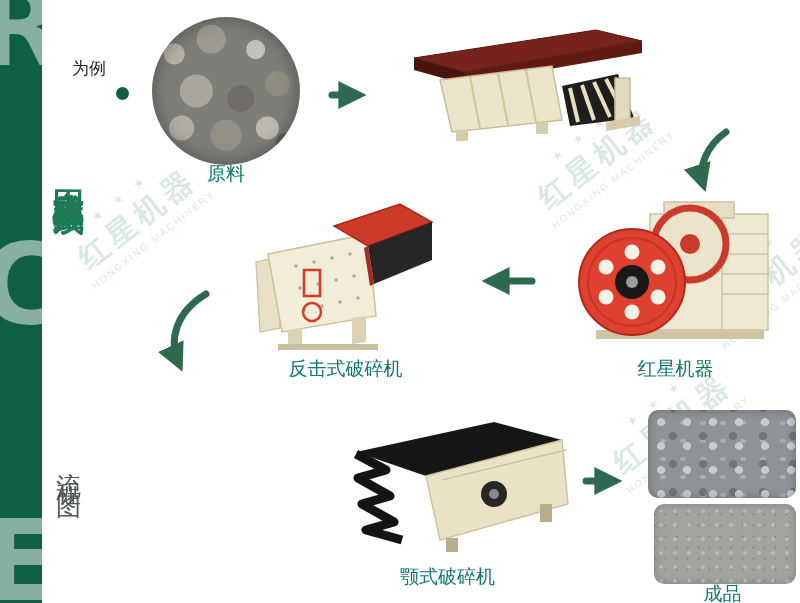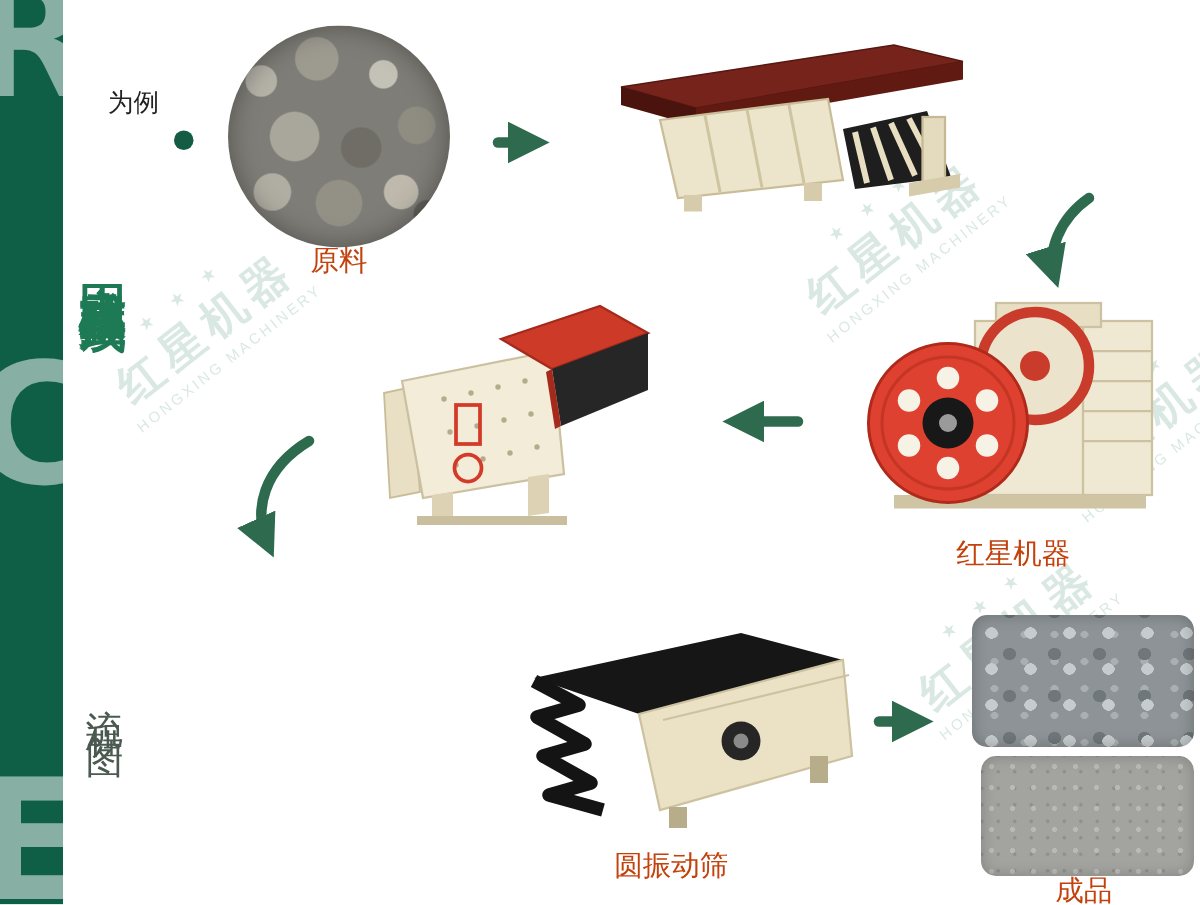--- a/index.html
+++ b/index.html
@@ -33,21 +33,21 @@
 
   
   .note { position:absolute; left:46px; top:55px; font-size:17px; color:#222; line-height:1.7; }
   .note .line2 { padding-left:26px;text-align:center; }
   .note-dot {
     position:absolute; left:116px; top:87px; width:13px; height:13px;
     border-radius:50%; background:#145c44;
   }
 
   
-  .step-label { position:absolute; font-size:19px; color:#c2410c; text-align:center; }
+  .step-label { position:absolute; font-size:19px; color:#0f766e; text-align:center; }
   .lbl-raw     { left:152px; width:148px; top:161px; }
   .lbl-feeder  { left:425px; width:210px; top:161px; }
   .lbl-jaw     { left:578px; width:195px; top:356px; }
   .lbl-impact  { left:248px; width:195px; top:356px; }
   .lbl-screen  { left:350px; width:195px; top:564px; }
   .lbl-product { left:650px; width:145px; top:581px; }
 
   
   .raw-circle {
     position:absolute; left:152px; top:17px; width:148px; height:148px; border-radius:50%;
@@ -262,16 +262,17 @@
     <defs>
         <marker id="m5" viewBox="0 0 10 10" refX="7" refY="5" markerWidth="4" markerHeight="4" orient="auto">
           <path d="M0,0 L10,5 L0,10 Z" fill="#2e6b4e"></path>
         </marker>
       </defs>
     <path d="M8,17 L36,17" stroke="#2e6b4e" stroke-width="7" fill="none" stroke-linecap="round" marker-end="url(#m5)"></path>
   </svg>
 
   <div class="step-label lbl-raw">原料</div>
   <div class="step-label lbl-jaw">红星机器</div>
-  <div class="step-label lbl-screen">圆振动筛</div>
+  <div class="step-label lbl-impact">反击式破碎机</div>
+  <div class="step-label lbl-screen">颚式破碎机</div>
   <div class="step-label lbl-product">成品</div>
 
 </div>
 
 </body></html>

